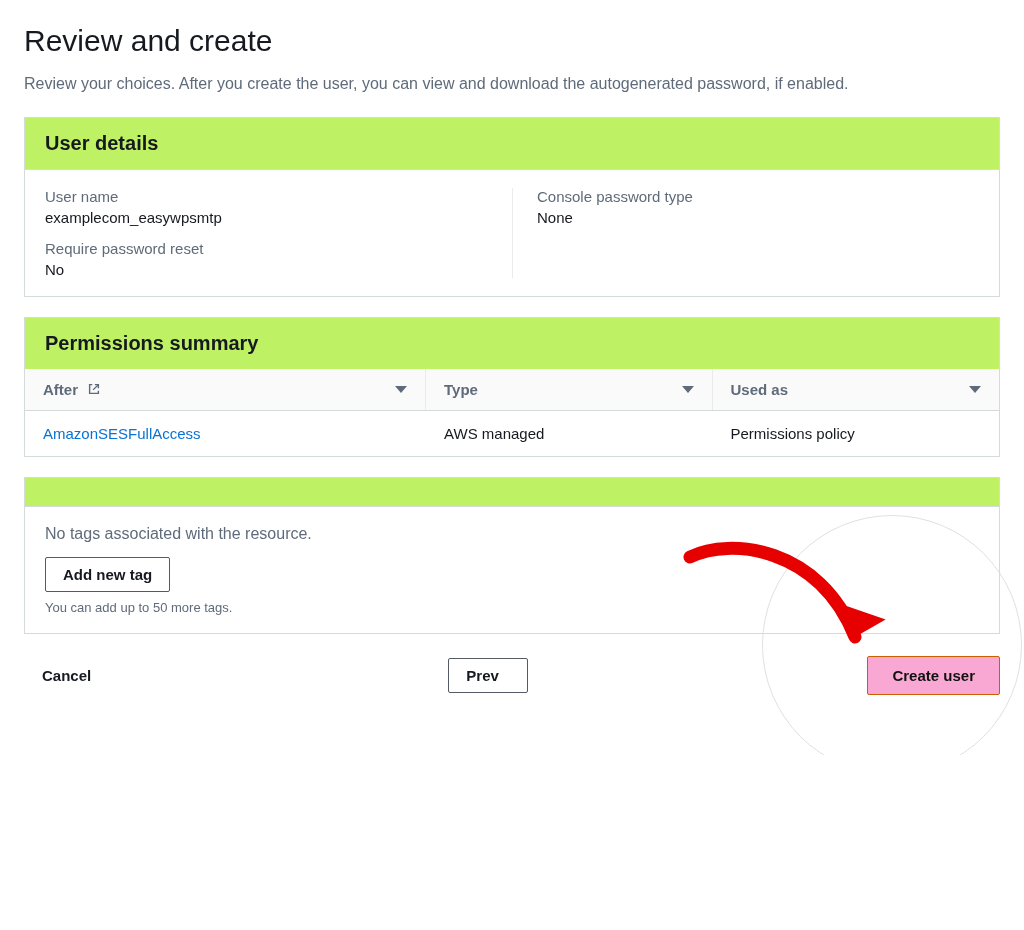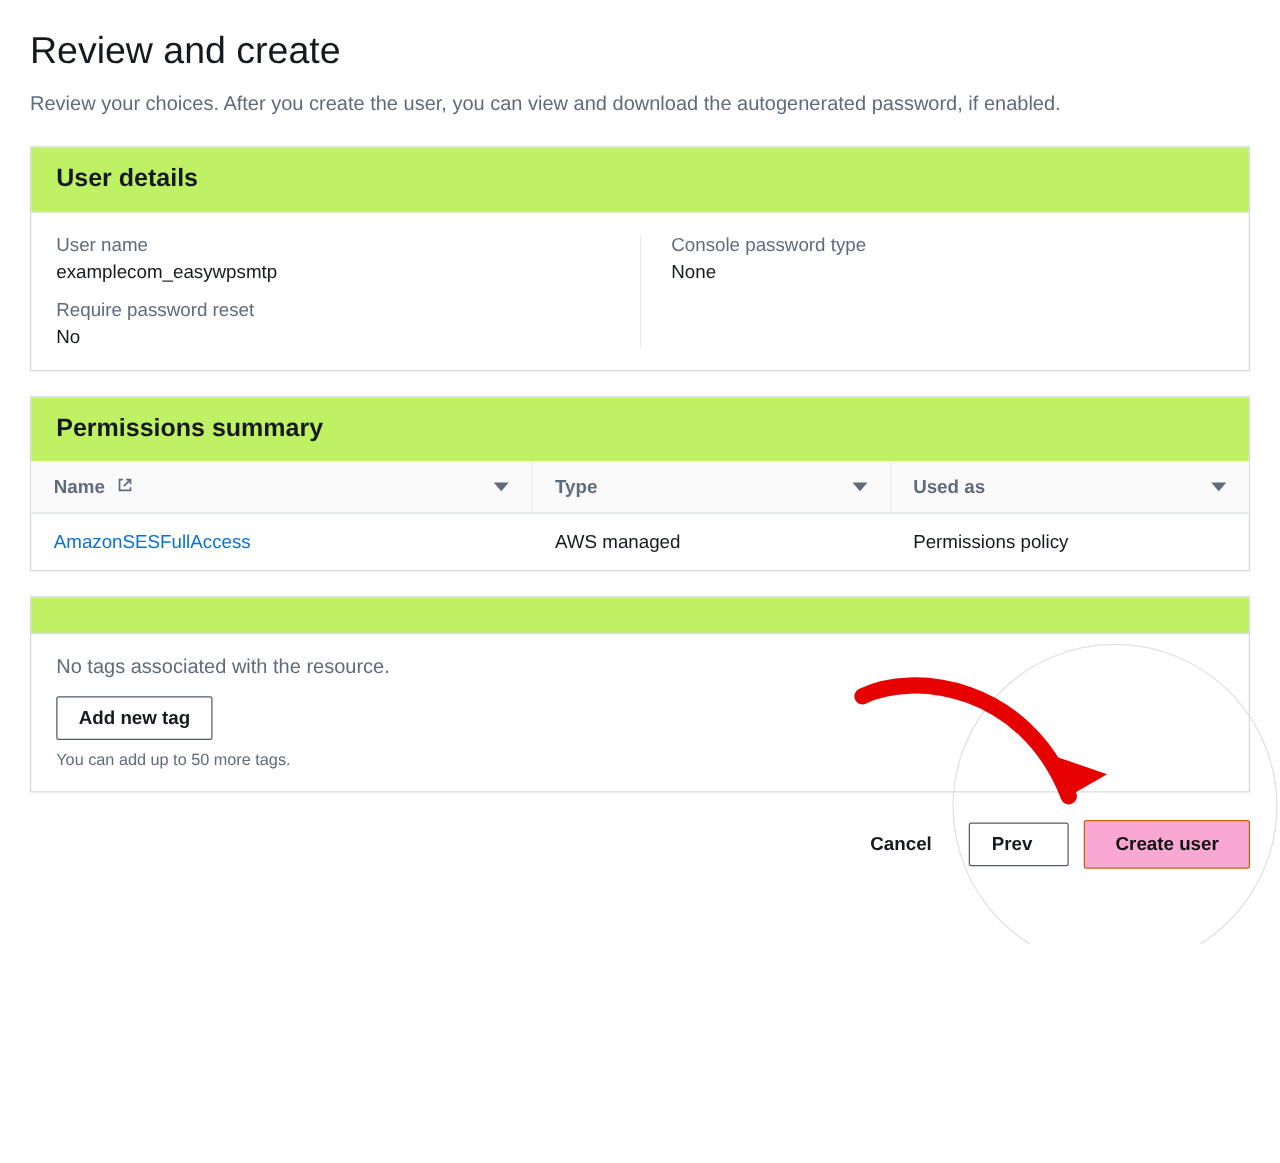--- a/index.html
+++ b/index.html
@@ -146,21 +146,21 @@
       background: #fff;
     }
     .tag-hint {
       font-size: 13px;
       color: #5f6b7a;
       margin-top: 8px;
     }
     
     .footer-actions {
       display: flex;
-      justify-content: flex-end;
+      justify-content: space-between;
       align-items: center;
       gap: 12px;
       margin-top: 22px;
     }
     .btn-plain {
       color: #16191f;
       font-weight: 700;
     }
     .btn-primary {
       background: #f9a8d4;
@@ -216,21 +216,21 @@
 </div>
 
 <div class="panel" style="padding:0;">
   <div class="panel-header" style="border-bottom:none;">
     <h2>Permissions summary</h2>
   </div>
   <div class="perm-table">
     <div class="perm-header">
       <div class="col">
         <span class="title-wrap">
-          <span>Name</span>
+          <span>After</span>
           <span>
             <svg class="external-icon" viewBox="0 0 16 16" fill="none" stroke="#5f6b7a" stroke-width="1.6">
               <path d="M6 3H3v10h10v-3"></path>
                 <path d="M9 3h4v4"></path>
                 <path d="M13 3L7 9"></path>
             </svg>
           </span>
         </span>
         <span class="sort-icon"></span>
       </div>

